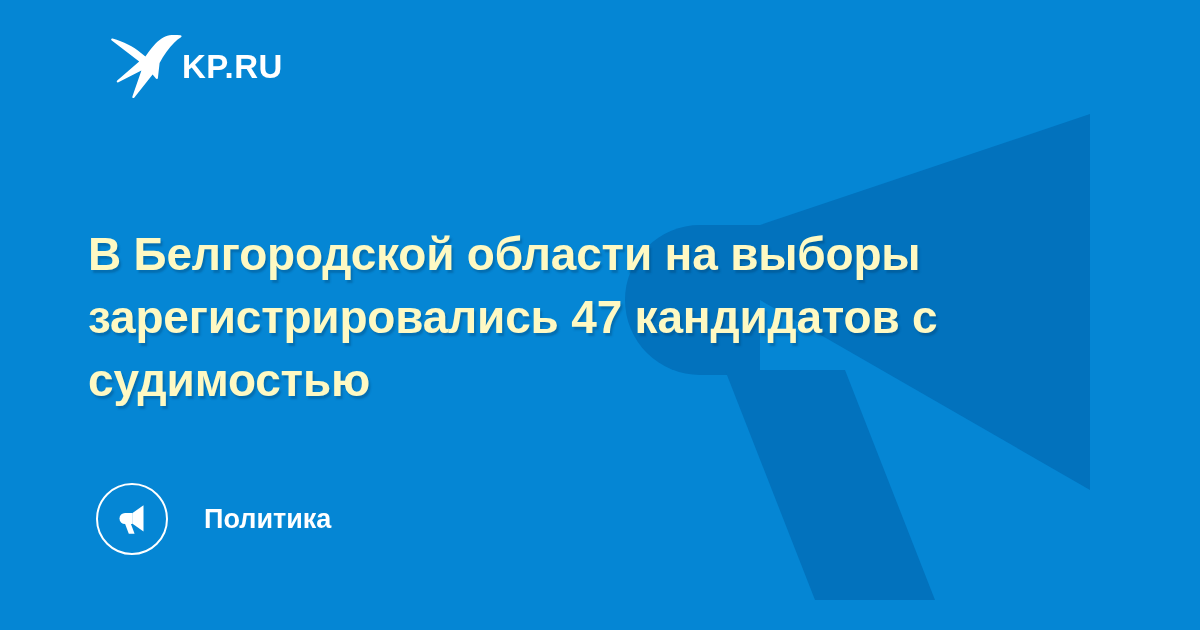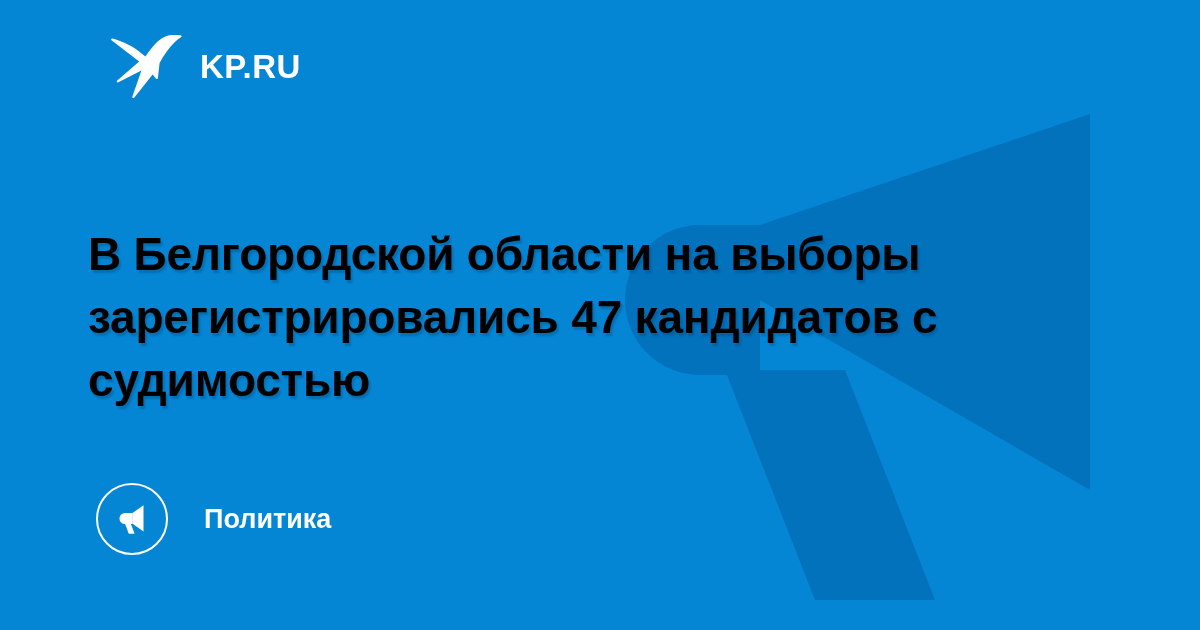--- a/index.html
+++ b/index.html
@@ -29,21 +29,20 @@
     pointer-events: none;
   }
 
   
   .brand {
     position: absolute;
     left: 108px;
     top: 36px;
     display: flex;
     align-items: center;
-    gap: 18px;
     height: 60px;
   }
   .brand-mark {
     width: 74px;
     height: 66px;
     display: block;
     flex: 0 0 auto;
   }
   .brand-name {
     color: #ffffff;
@@ -53,21 +52,21 @@
     line-height: 1;
     white-space: nowrap;
   }
 
   
   .headline {
     position: absolute;
     left: 88px;
     top: 192px;
     width: 1020px;
-    color: #000000;
+    color: #fef9c3;
     font-size: 46px;
     font-weight: 700;
     line-height: 63px;
     letter-spacing: -0.2px;
     text-shadow: 2px 3px 2px rgba(0, 50, 90, 0.28);
   }
 
   
   .category {
     position: absolute;

